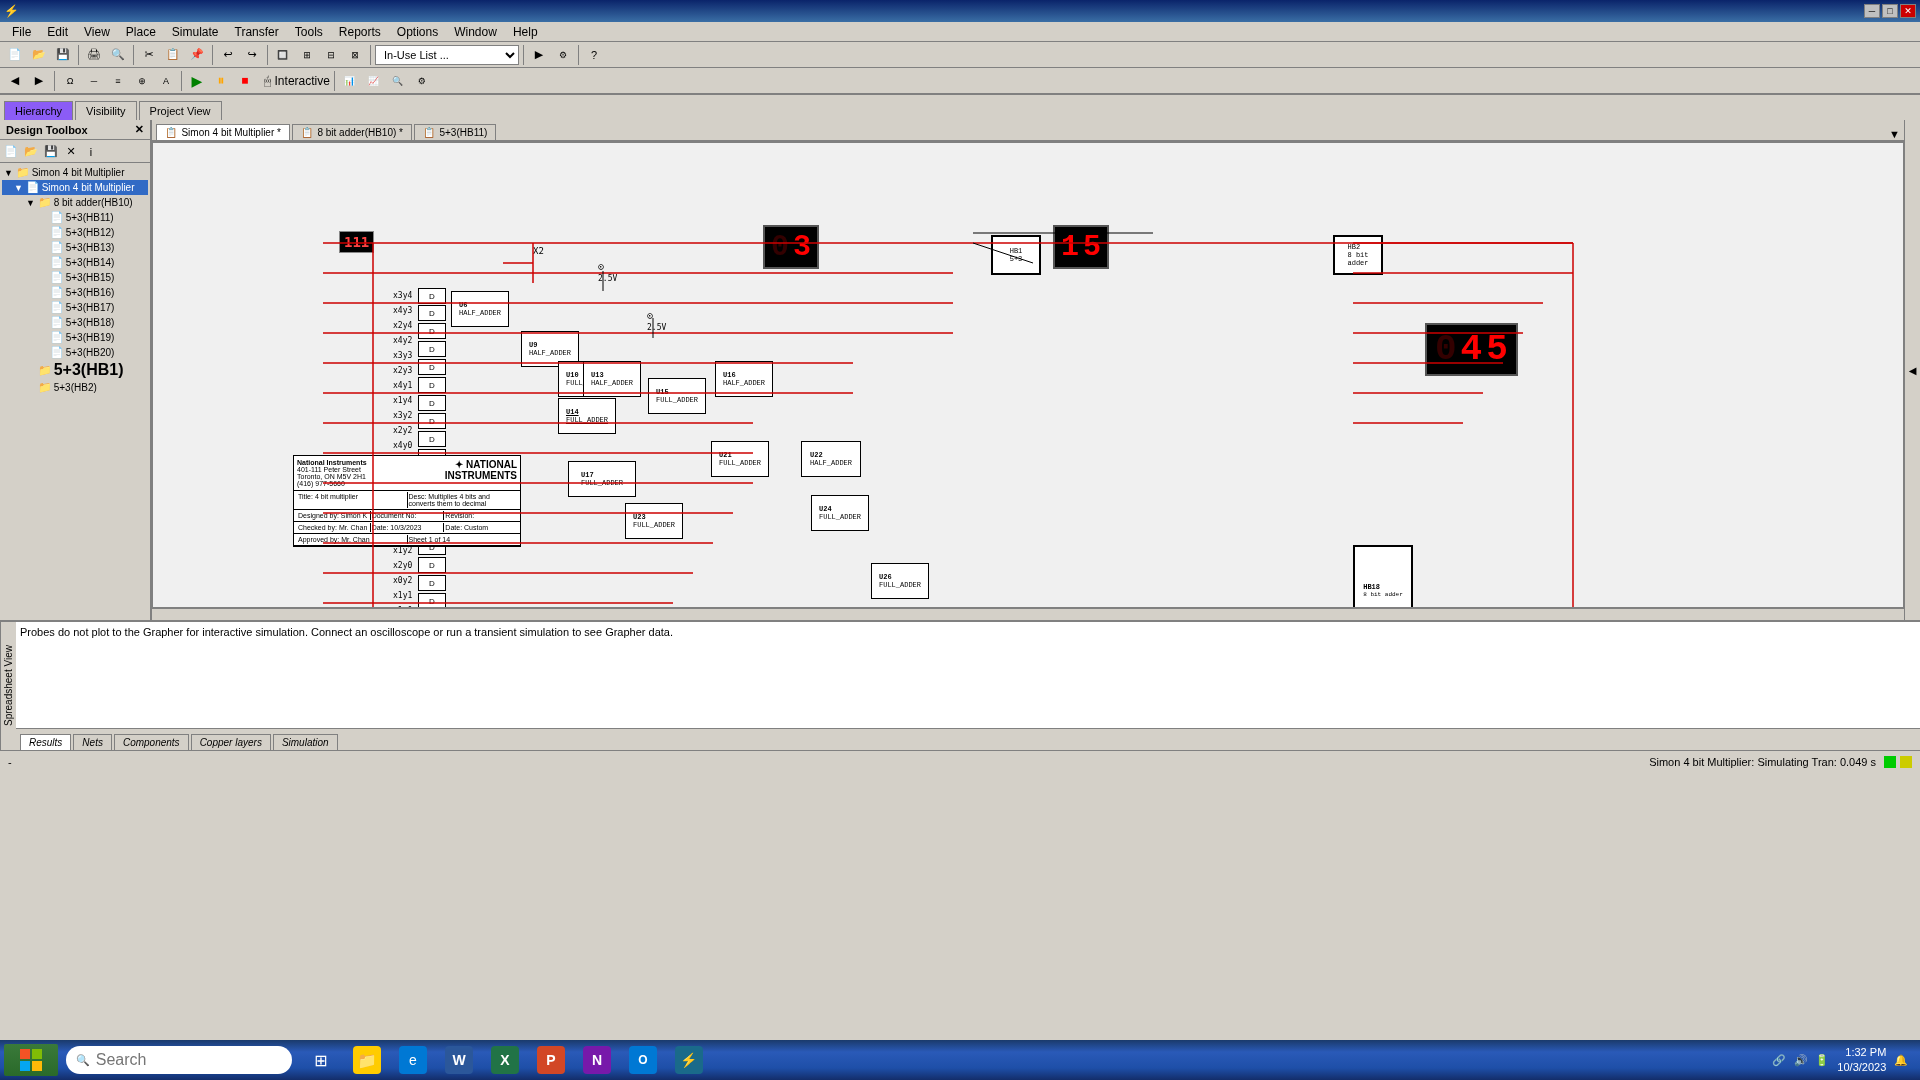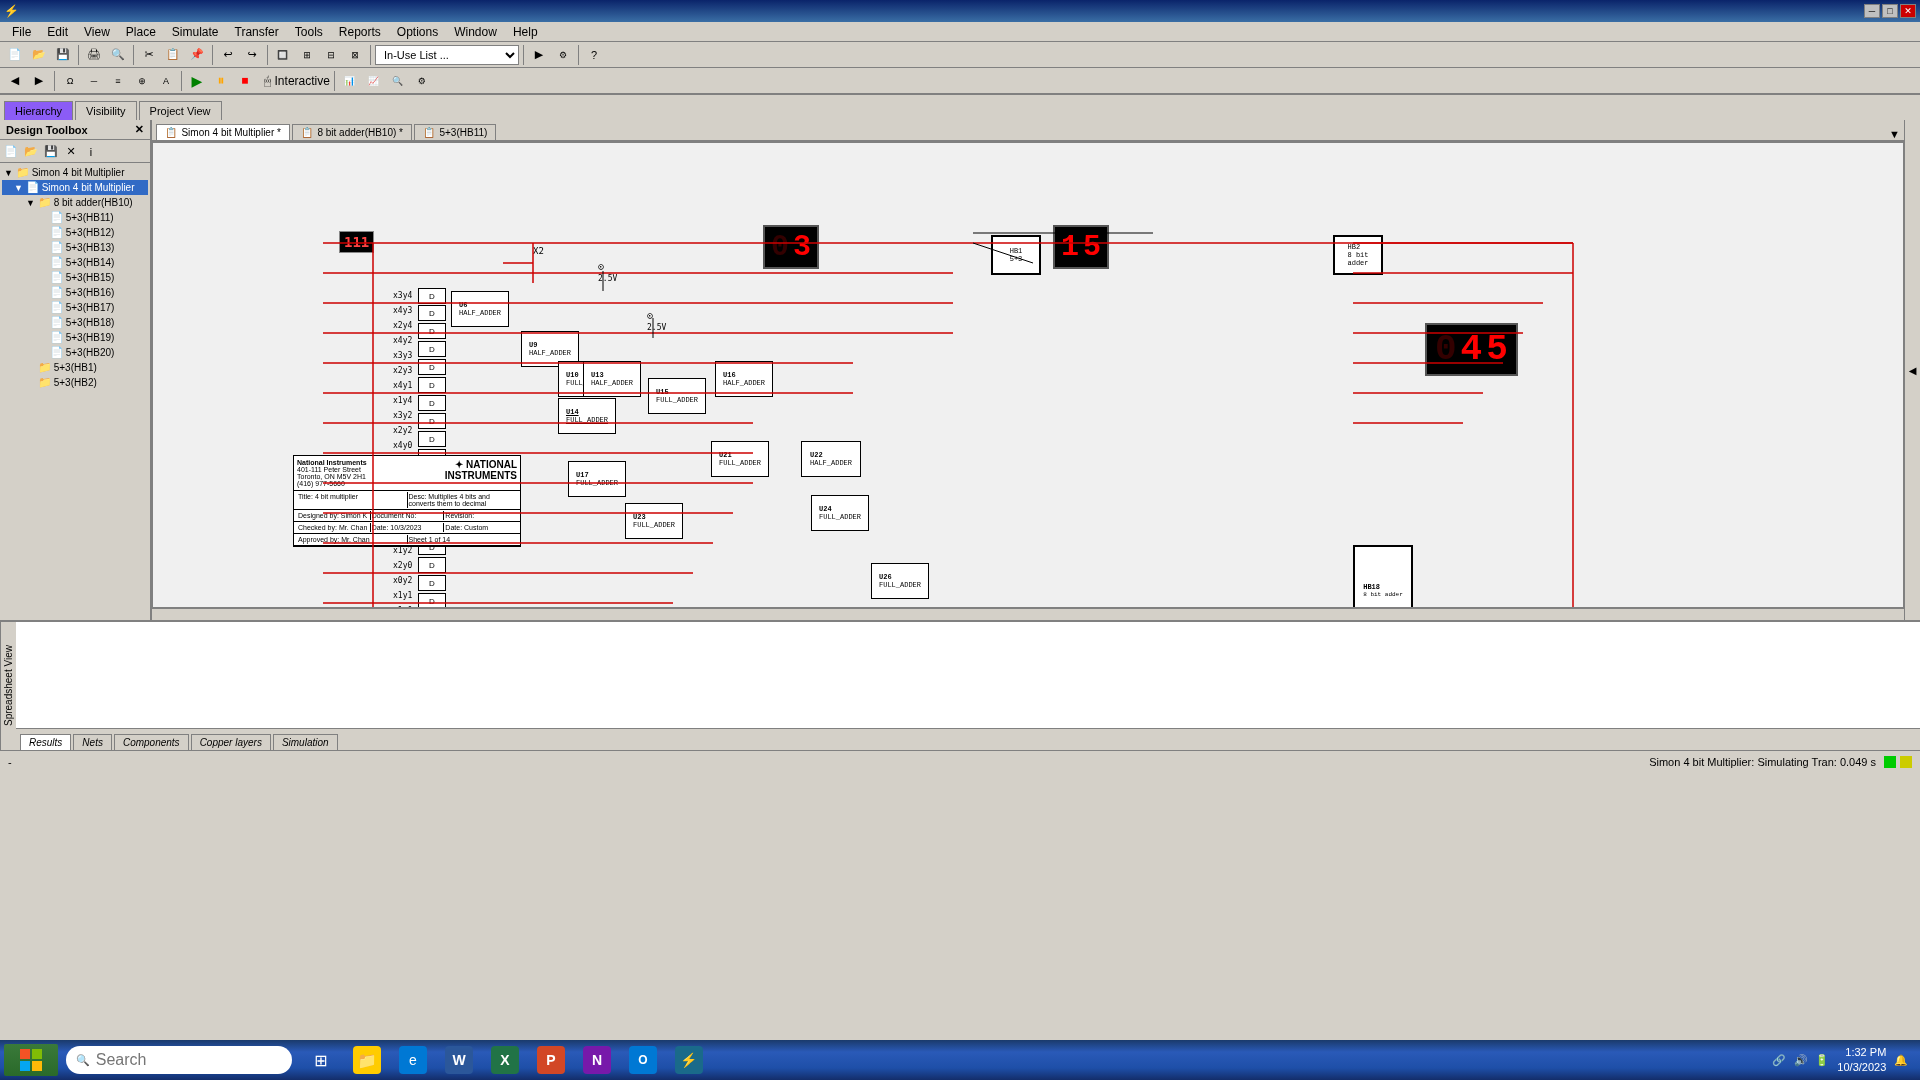--- a/index.html
+++ b/index.html
@@ -570,21 +570,21 @@
           <span style="font-size:10px;">5+3(HB19)</span>
         </div>
         <div class="tree-item tree-indent-3">
           <span style="font-size:9px;width:10px;"></span>
           <span>📄</span>
           <span style="font-size:10px;">5+3(HB20)</span>
         </div>
         <div class="tree-item tree-indent-2">
           <span style="font-size:9px;width:10px;"></span>
           <span>📁</span>
-          <span style="font-size:10px;">5+3(HB1)</span>
+          <span style="font-size:16px;font-weight:bold;">5+3(HB1)</span>
         </div>
         <div class="tree-item tree-indent-2">
           <span style="font-size:9px;width:10px;"></span>
           <span>📁</span>
           <span style="font-size:10px;">5+3(HB2)</span>
         </div>
       </div>
   </div>
 
   <div style="flex:1; display:flex; flex-direction:column; height:500px;">
@@ -693,21 +693,21 @@
         </div>
       </div>
 
       <div class="component-box" style="top:218px;left:562px;width:58px;height:36px;">
         <div>
           <div style="font-size:7px;font-weight:bold;">U16</div>
           <div style="font-size:7px;">HALF_ADDER</div>
         </div>
       </div>
 
-      <div class="component-box" style="top:318px;left:415px;width:58px;height:36px;">
+      <div class="component-box" style="top:318px;left:415px;width:68px;height:36px;">
         <div>
           <div style="font-size:7px;font-weight:bold;">U17</div>
           <div style="font-size:7px;">FULL_ADDER</div>
         </div>
       </div>
 
       <div class="component-box" style="top:298px;left:558px;width:58px;height:36px;">
         <div>
           <div style="font-size:7px;font-weight:bold;">U21</div>
           <div style="font-size:7px;">FULL_ADDER</div>
@@ -888,20 +888,21 @@
   <div id="right-sidebar">
     <span style="font-size:10px;">◀</span>
   </div>
 
 </div>
 
 <div id="console-area">
   <div id="spreadsheet-label">Spreadsheet View</div>
   <div id="console-content">
     <div id="console-text">
+      <div>Probes do not plot to the Grapher for interactive simulation. Connect an oscilloscope or run a transient simulation to see Grapher data.</div>
     </div>
     <div id="console-tabs">
       <div class="console-tab active">Results</div>
       <div class="console-tab">Nets</div>
       <div class="console-tab">Components</div>
       <div class="console-tab">Copper layers</div>
       <div class="console-tab">Simulation</div>
     </div>
   </div>
 </div>

